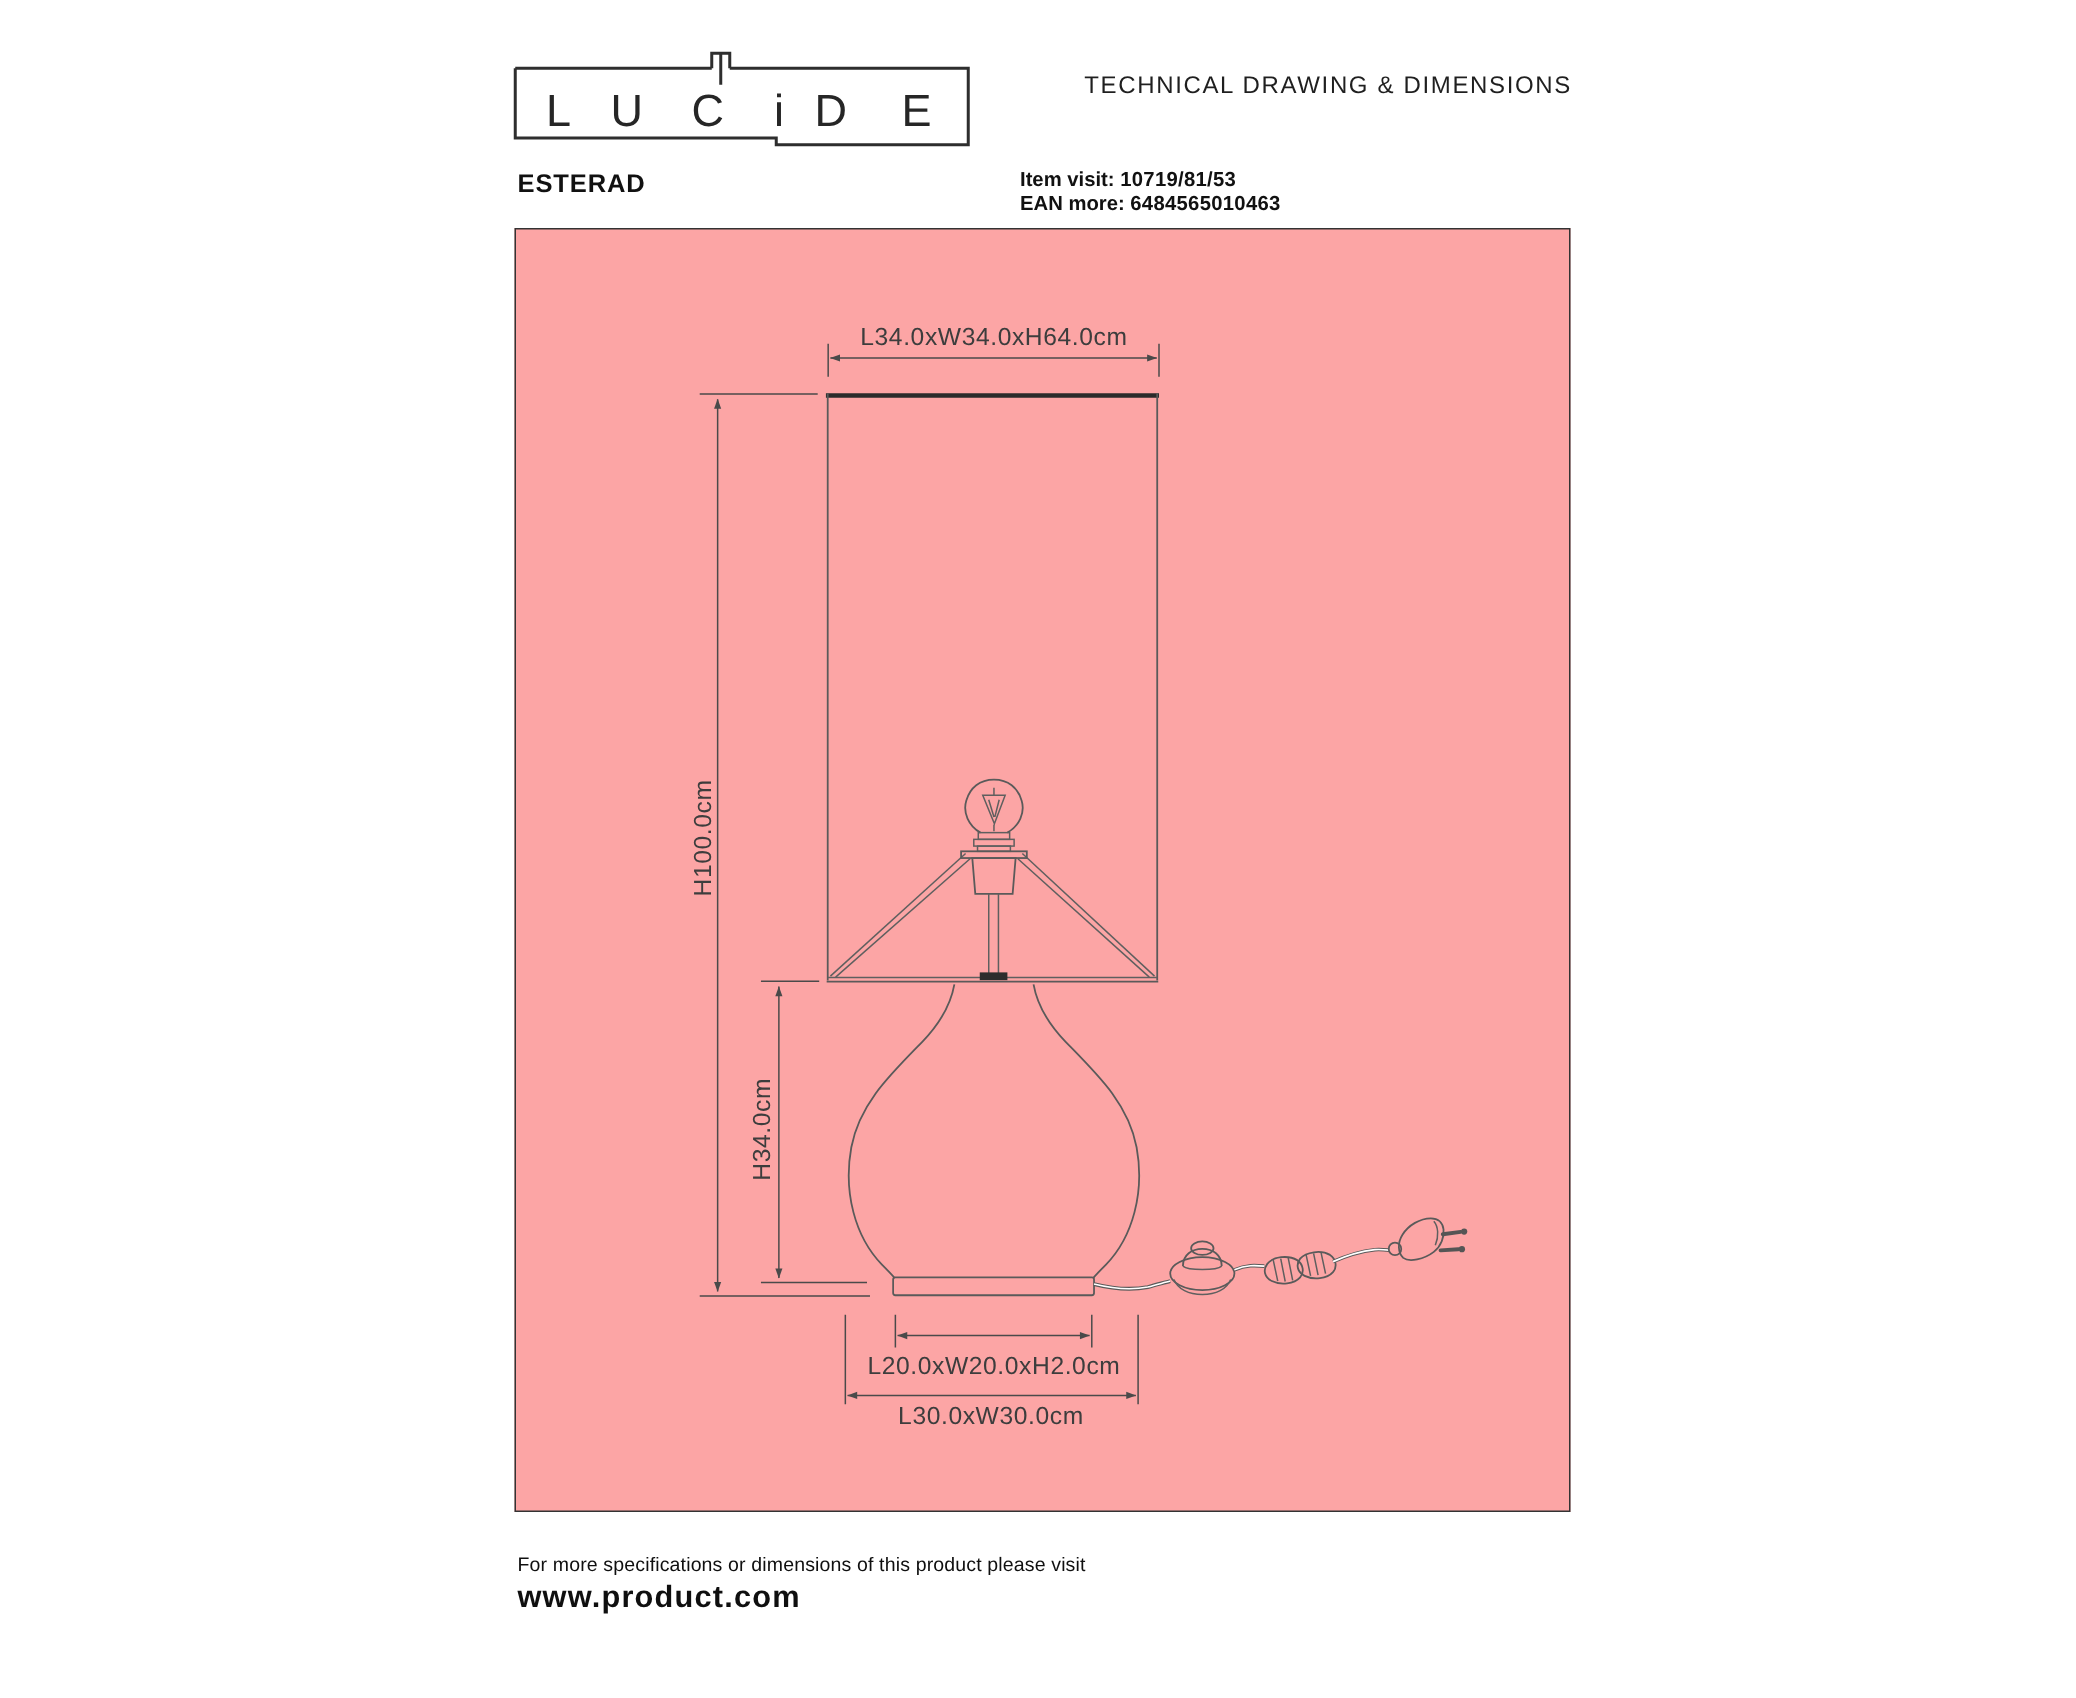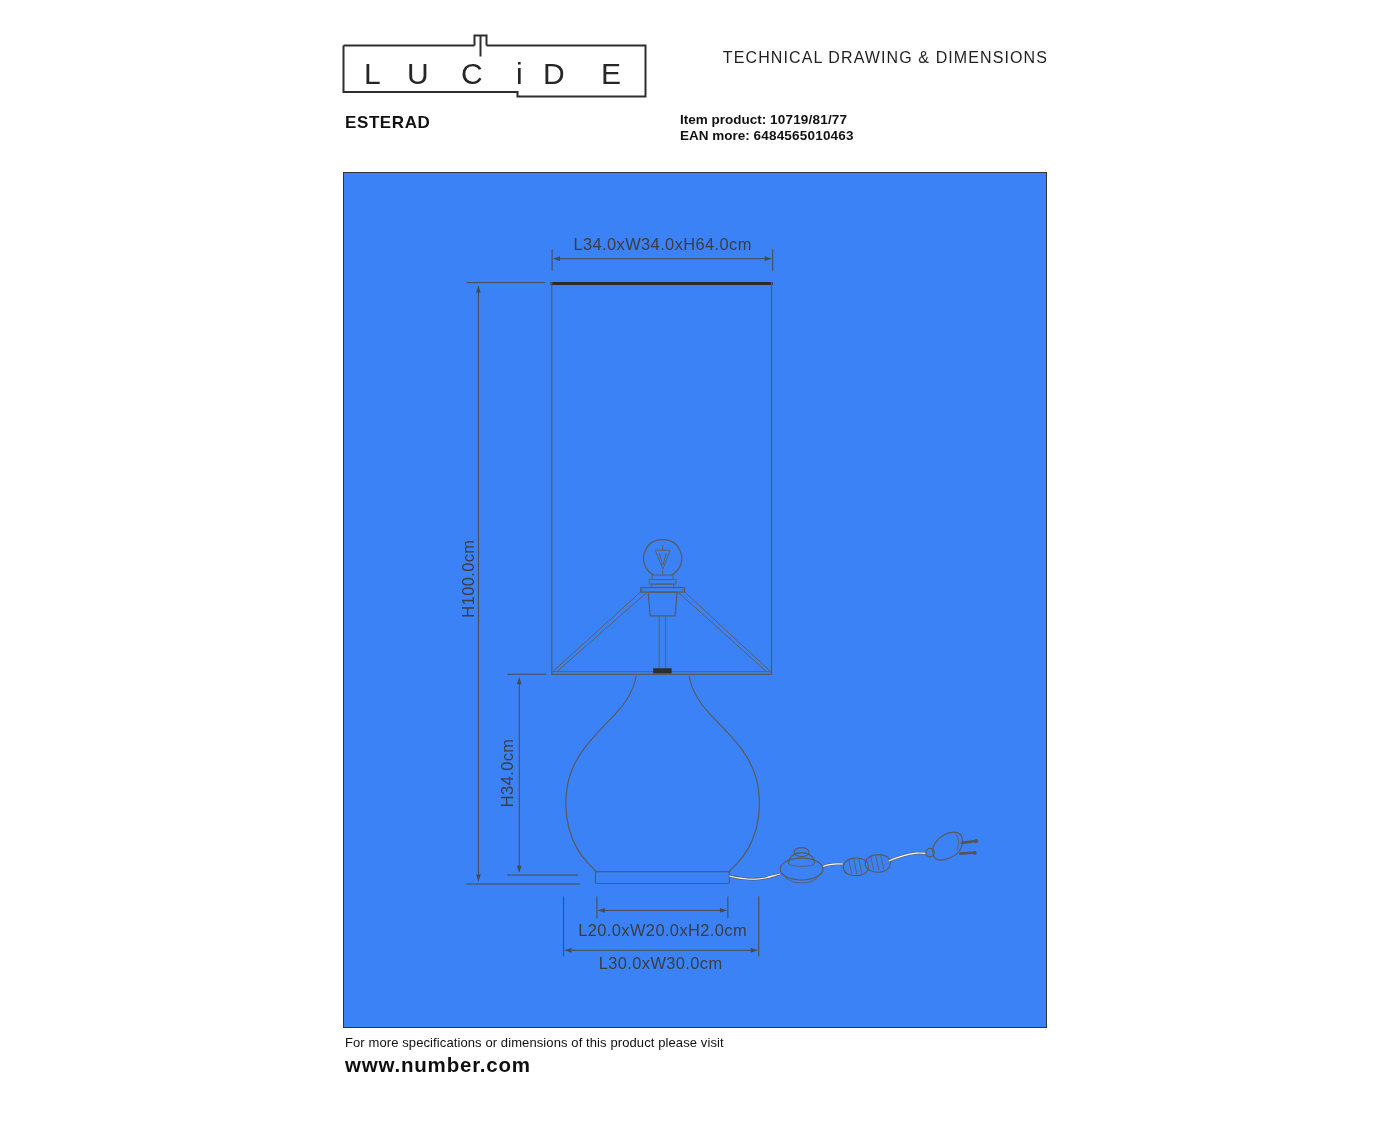--- a/index.html
+++ b/index.html
@@ -14,21 +14,21 @@
     white-space:nowrap;
   }
   .product-name{
     left:345px;top:113px;font-size:17px;font-weight:700;letter-spacing:0.6px;color:#111;
   }
   .meta{left:680px;top:112px;font-size:13.5px;font-weight:700;line-height:15.5px;color:#111;}
   .meta .row{white-space:nowrap;}
   .meta .val{font-weight:700;letter-spacing:0.2px;}
   
   .drawing-box{
-    left:343px;top:172px;width:702px;height:854px;border:1.6px solid #333;background:#3b82f6;
+    left:343px;top:152px;width:702px;height:854px;border:1.6px solid #333;background:#fca5a5;
   }
   .drawing-box svg{position:absolute;left:0;top:0;width:100%;height:100%;}
   
   .footer{left:345px;top:1035px;color:#0f0f0f;}
   .footer .note{font-size:13px;font-weight:400;letter-spacing:0.1px;}
   .footer .site{font-size:20.5px;font-weight:700;letter-spacing:0.8px;margin-top:3px;}
   
   .ln{stroke:#5a5a5a;stroke-width:1.2;fill:none;}
   .lnthin{stroke:#5f5f5f;stroke-width:1;fill:none;}
   .dim{stroke:#4a4a4a;stroke-width:1;fill:none;}
@@ -55,22 +55,22 @@
       <text class="logo-letter" x="516" y="84">i</text>
       <text class="logo-letter" x="543" y="84">D</text>
       <text class="logo-letter" x="601" y="84">E</text>
     </g>
   </svg>
 
   <div class="abs doc-title">TECHNICAL DRAWING &amp; DIMENSIONS</div>
   <div class="abs product-name">ESTERAD</div>
   <div class="abs meta">
     <div class="row">
-      <span>Item product:</span>
-      <span class="val">10719/81/77</span>
+      <span>Item visit:</span>
+      <span class="val">10719/81/53</span>
     </div>
     <div class="row">
       <span>EAN more:</span>
       <span class="val">6484565010463</span>
     </div>
   </div>
 
   <div class="abs drawing-box">
     <svg viewBox="343 163 705 857" preserveAspectRatio="none">
       <defs>
@@ -193,16 +193,16 @@
         <line class="dim" x1="563.5" y1="889" x2="563.5" y2="949"></line>
         <line class="dim" x1="759.5" y1="889" x2="759.5" y2="949"></line>
         <line class="dim" x1="565" y1="943" x2="758" y2="943" marker-start="url(#arw)" marker-end="url(#arw)"></line>
         <text class="dimtext" x="661" y="962" text-anchor="middle">L30.0xW30.0cm</text>
       </g>
     </svg>
   </div>
 
   <div class="abs footer">
     <div class="note">For more specifications or dimensions of this product please visit</div>
-    <div class="site">www.number.com</div>
+    <div class="site">www.product.com</div>
   </div>
 
 </div>
 
 </body></html>

